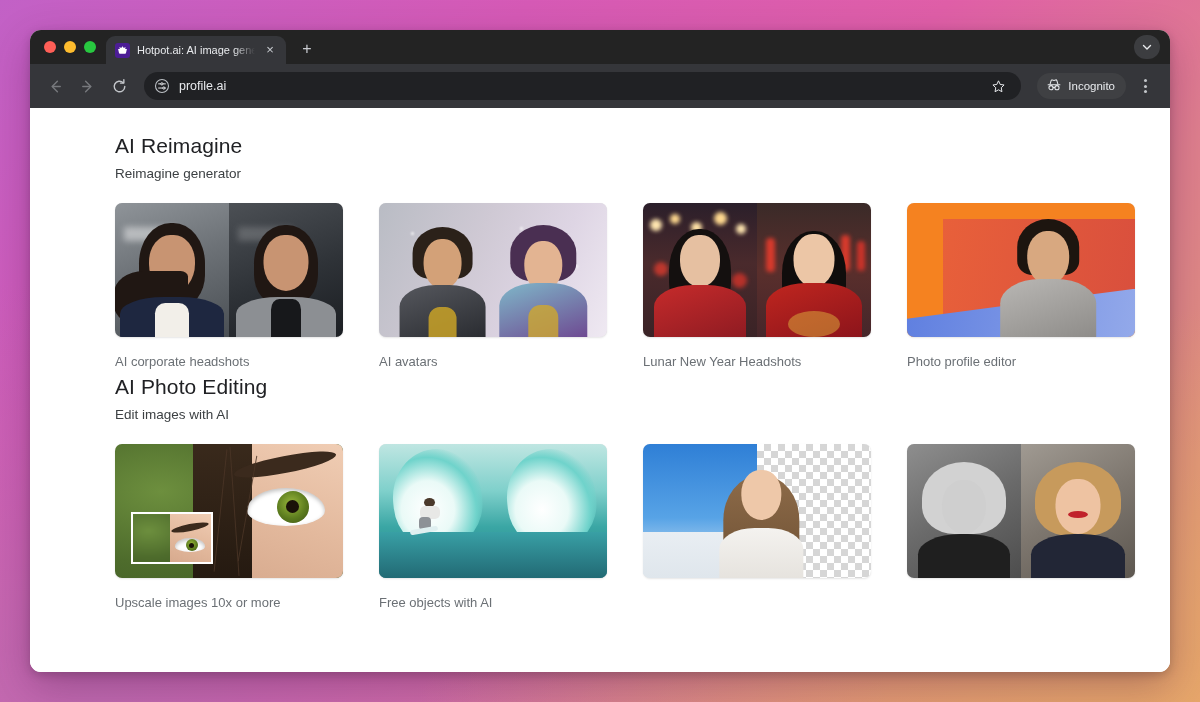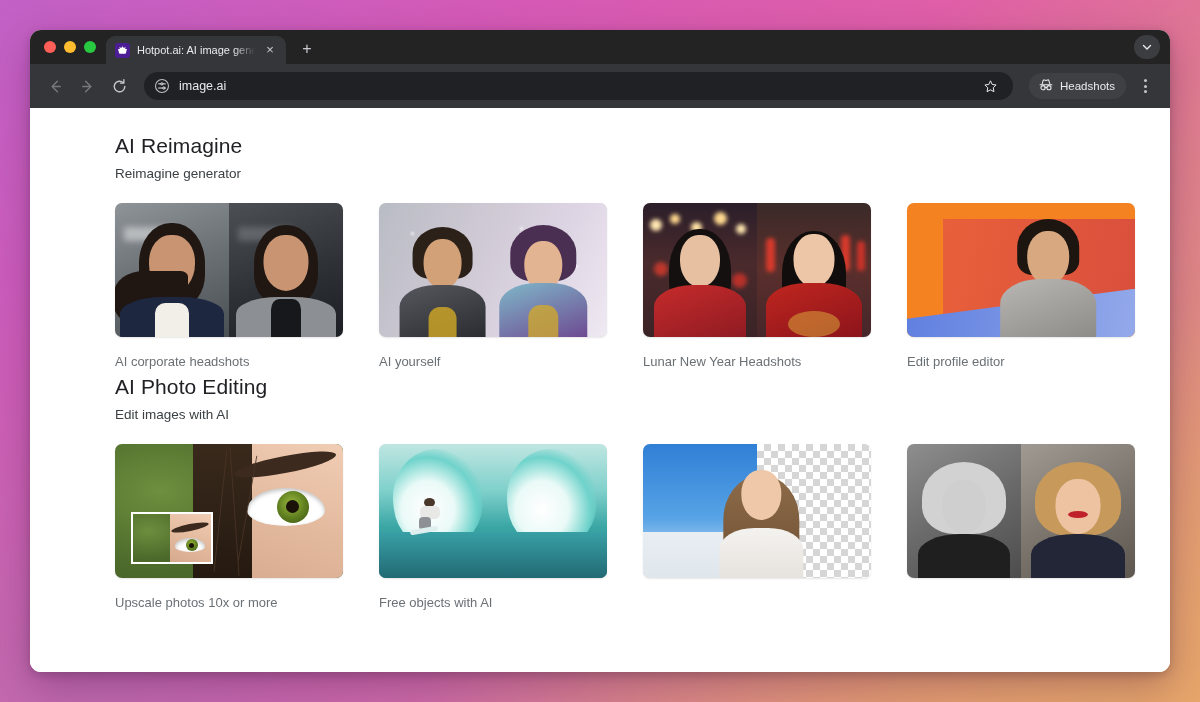--- a/index.html
+++ b/index.html
@@ -245,39 +245,39 @@
 
       <div class="omnibox">
         <span class="omni-icon">
           <svg width="16" height="16" viewBox="0 0 18 18" aria-hidden="true">
             <circle cx="9" cy="9" r="7.3" stroke="#bdc1c6" stroke-width="1.2" fill="none"></circle>
             <path d="M5.2 6.6h2.3M10.2 6.6h2.6M5.2 11.3h4.6M12.2 11.3h.6" stroke="#e8eaed" stroke-width="1.1" stroke-linecap="round"></path>
             <circle cx="8.9" cy="6.6" r="1.25" stroke="#e8eaed" stroke-width="1.1" fill="none"></circle>
             <circle cx="11.1" cy="11.3" r="1.25" stroke="#e8eaed" stroke-width="1.1" fill="none"></circle>
           </svg>
         </span>
-        <span class="omni-text" title="Search Google or type a URL">image.ai</span>
+        <span class="omni-text" title="Search Google or type a URL">profile.ai</span>
         <span class="star">
           <svg width="15" height="15" viewBox="0 0 18 18" aria-hidden="true">
             <path d="M9 2.2l2.06 4.36 4.64.63-3.4 3.3.83 4.74L9 12.98l-4.13 2.25.83-4.74-3.4-3.3 4.64-.63z" stroke="#e8eaed" stroke-width="1.2" fill="none" stroke-linejoin="round"></path>
           </svg>
         </span>
       </div>
 
       <div class="incognito">
         <span>
           <svg width="16" height="14" viewBox="0 0 20 16" aria-hidden="true">
             <path d="M5.2 6.6 6.4 2.6c.2-.7.9-1.1 1.6-.9l2 .6 2-.6c.7-.2 1.4.2 1.6.9l1.2 4" stroke="#e8eaed" stroke-width="1.3" fill="none" stroke-linecap="round" stroke-linejoin="round"></path>
             <path d="M2.6 7.6h14.8" stroke="#e8eaed" stroke-width="1.3" stroke-linecap="round"></path>
             <circle cx="6.3" cy="11.4" r="2.6" stroke="#e8eaed" stroke-width="1.3" fill="none"></circle>
             <circle cx="13.7" cy="11.4" r="2.6" stroke="#e8eaed" stroke-width="1.3" fill="none"></circle>
             <path d="M8.9 11.1h2.2" stroke="#e8eaed" stroke-width="1.3" stroke-linecap="round"></path>
           </svg>
         </span>
-        <span>Headshots</span>
+        <span>Incognito</span>
       </div>
 
       <div class="kebab">
         <i></i>
           <i></i>
           <i></i>
       </div>
     </div>
 
     <div class="page">
@@ -329,21 +329,21 @@
                   <div class="body" style="width:28px;height:30px;background:#c9a227;border-radius:40% 40% 0 0;opacity:.85;"></div>
                 </div>
 
                 <div class="person" style="left:72%;width:48%;">
                   <div class="hair" style="width:66px;height:56px;bottom:56px;border-radius:54% 54% 34% 34%;background:#4a2f52;"></div>
                   <div class="face" style="width:38px;height:50px;bottom:46px;background:#e3b492;"></div>
                   <div class="body" style="width:88px;height:54px;background:linear-gradient(160deg,#7fb8c9,#6e4a92);"></div>
                   <div class="body" style="width:30px;height:32px;background:#cfa72e;border-radius:40% 40% 0 0;opacity:.8;"></div>
                 </div>
               </div>
-              <div class="cap">AI yourself</div>
+              <div class="cap">AI avatars</div>
             </div>
 
             <div class="card">
               <div class="thumb">
                 <div class="half l">
                   <div class="lny-bg"></div>
                   <div class="bokeh" style="left:6%;top:12%;width:12px;height:12px;background:#ffe6b0;"></div>
                   <div class="bokeh" style="left:24%;top:8%;width:10px;height:10px;background:#ffd98f;"></div>
                   <div class="bokeh" style="left:42%;top:14%;width:11px;height:11px;background:#ffe2a6;"></div>
                   <div class="bokeh" style="left:62%;top:7%;width:13px;height:13px;background:#ffd98f;"></div>
@@ -376,21 +376,21 @@
               <div class="thumb">
                 <div class="pe-bg"></div>
                 <div class="pe-red"></div>
                 <div class="pe-blue"></div>
                 <div class="person" style="left:62%;width:70%;">
                   <div class="hair" style="width:62px;height:56px;bottom:62px;border-radius:52% 52% 26% 26%;background:#1d150f;"></div>
                   <div class="face" style="width:42px;height:54px;bottom:52px;background:#d8a880;"></div>
                   <div class="body" style="width:96px;height:58px;background:linear-gradient(160deg,#b9b7b4,#8e8c89);"></div>
                 </div>
               </div>
-              <div class="cap">Edit profile editor</div>
+              <div class="cap">Photo profile editor</div>
             </div>
 
           </div>
         </div>
 
         <div class="section">
           <div class="sec-title">AI Photo Editing</div>
           <div class="sec-sub">Edit images with AI</div>
 
           <div class="cards">
@@ -409,21 +409,21 @@
                 <div class="hairstrand" style="left:58%;top:8%;height:80%;transform:rotate(10deg);"></div>
                 <div class="inset-box">
                   <div class="eye-bg soft" style="filter:blur(1px);"></div>
                   <div class="eye-skin soft" style="width:52%;"></div>
                   <div class="brow" style="right:2px;top:10px;width:38px;height:7px;"></div>
                   <div class="eyeball" style="right:6px;top:24px;width:30px;height:14px;"></div>
                   <div class="iris" style="right:13px;top:25px;width:12px;height:12px;"></div>
                   <div class="pupil" style="right:17px;top:29px;width:5px;height:5px;"></div>
                 </div>
               </div>
-              <div class="cap">Upscale photos 10x or more</div>
+              <div class="cap">Upscale images 10x or more</div>
             </div>
 
             <div class="card">
               <div class="thumb">
                 <div class="half l">
                   <div class="wave-bg"></div>
                   <div class="wave-curl"></div>
                   <div class="wave-sea"></div>
                   <div style="position:absolute;left:34%;top:40%;width:26px;height:34px;">
                     <div style="position:absolute;left:6px;top:0;width:11px;height:9px;border-radius:50%;background:#4a392b;"></div>

